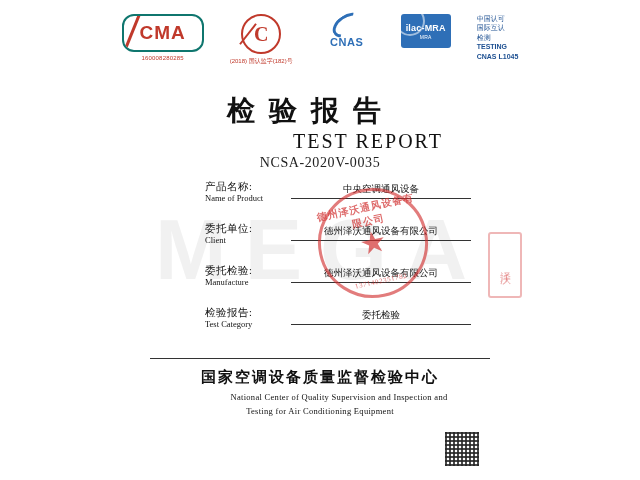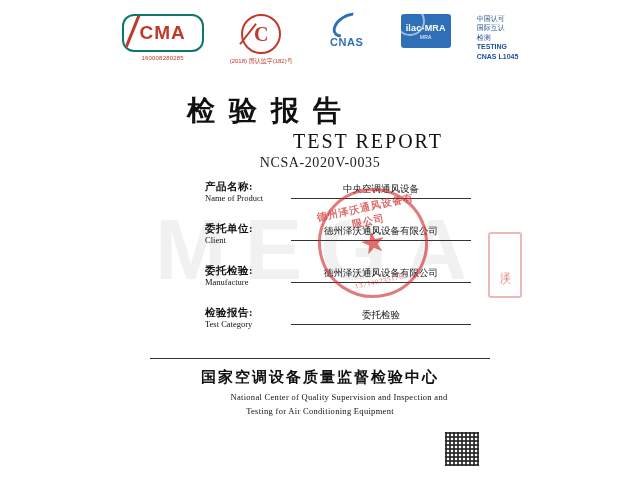--- a/index.html
+++ b/index.html
@@ -193,20 +193,21 @@
     top: 92px;
     left: 0;
     width: 528px;
     text-align: center;
     font-family: "Liberation Serif", serif;
     font-size: 28px;
     font-weight: bold;
     letter-spacing: 14px;
     text-indent: 14px;
     color: #111111;
+    padding-left: 40px;
   }
   .title-en {
     position: absolute;
     top: 130px;
     left: 0;
     width: 640px;
     text-align: center;
     font-family: "Liberation Serif", serif;
     font-size: 20px;
     letter-spacing: 2px;
@@ -242,21 +243,20 @@
     top: 0;
     width: 82px;
   }
   .field-label .cn {
     display: block;
     font-family: "Liberation Serif", serif;
     font-size: 10.5px;
     letter-spacing: 0.5px;
     color: #111111;
     line-height: 1.25;
-    font-weight: bold;
   }
   .field-label .en {
     display: block;
     font-family: "Liberation Serif", serif;
     font-size: 8.5px;
     color: #111111;
     line-height: 1.25;
   }
   .field-value {
     position: absolute;

